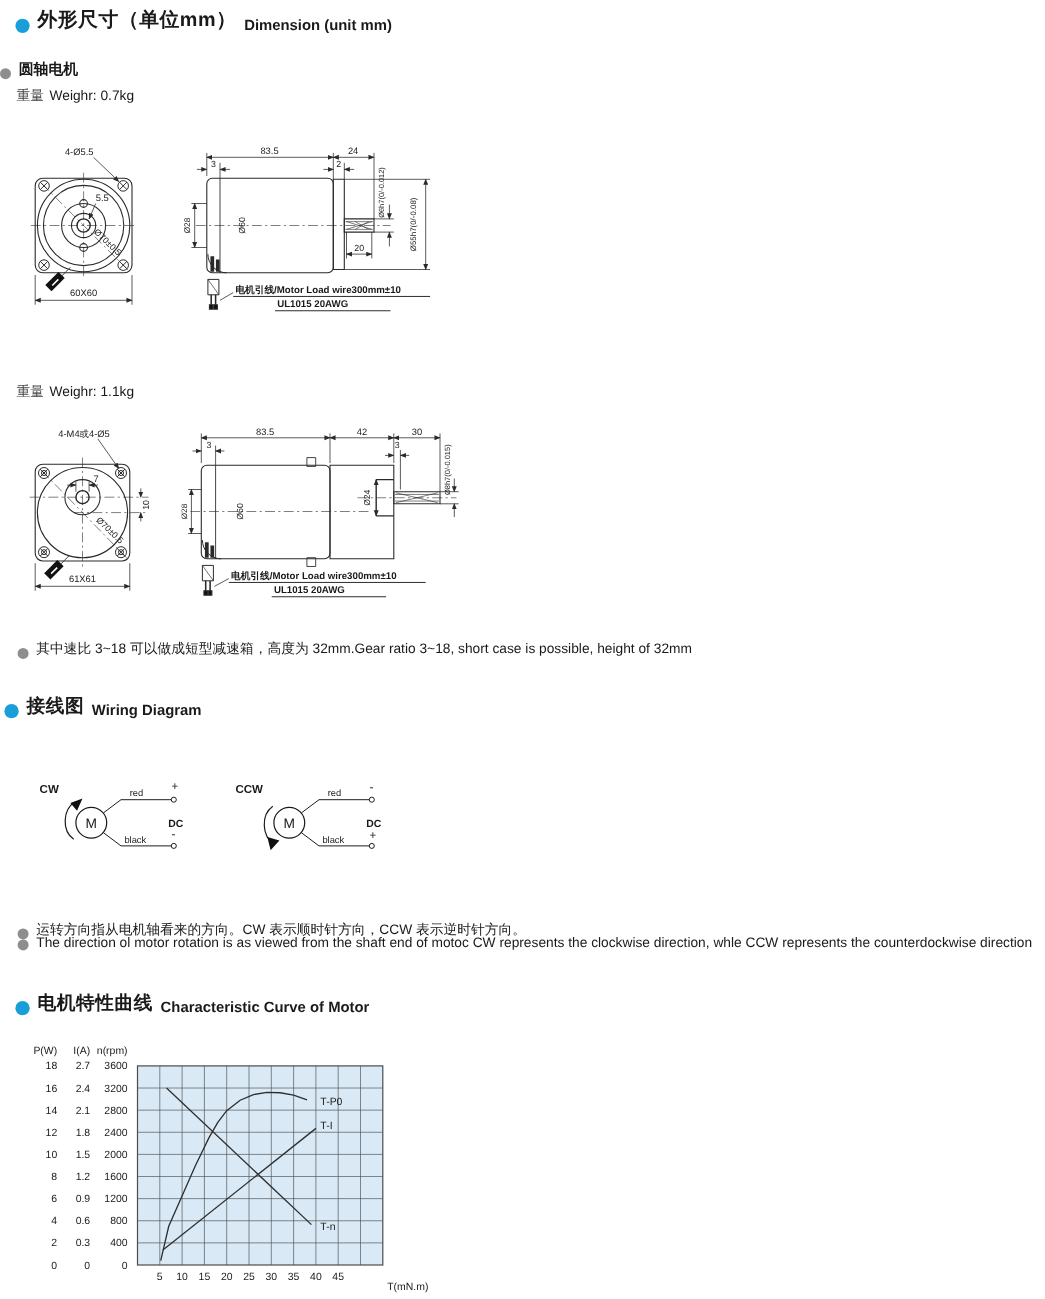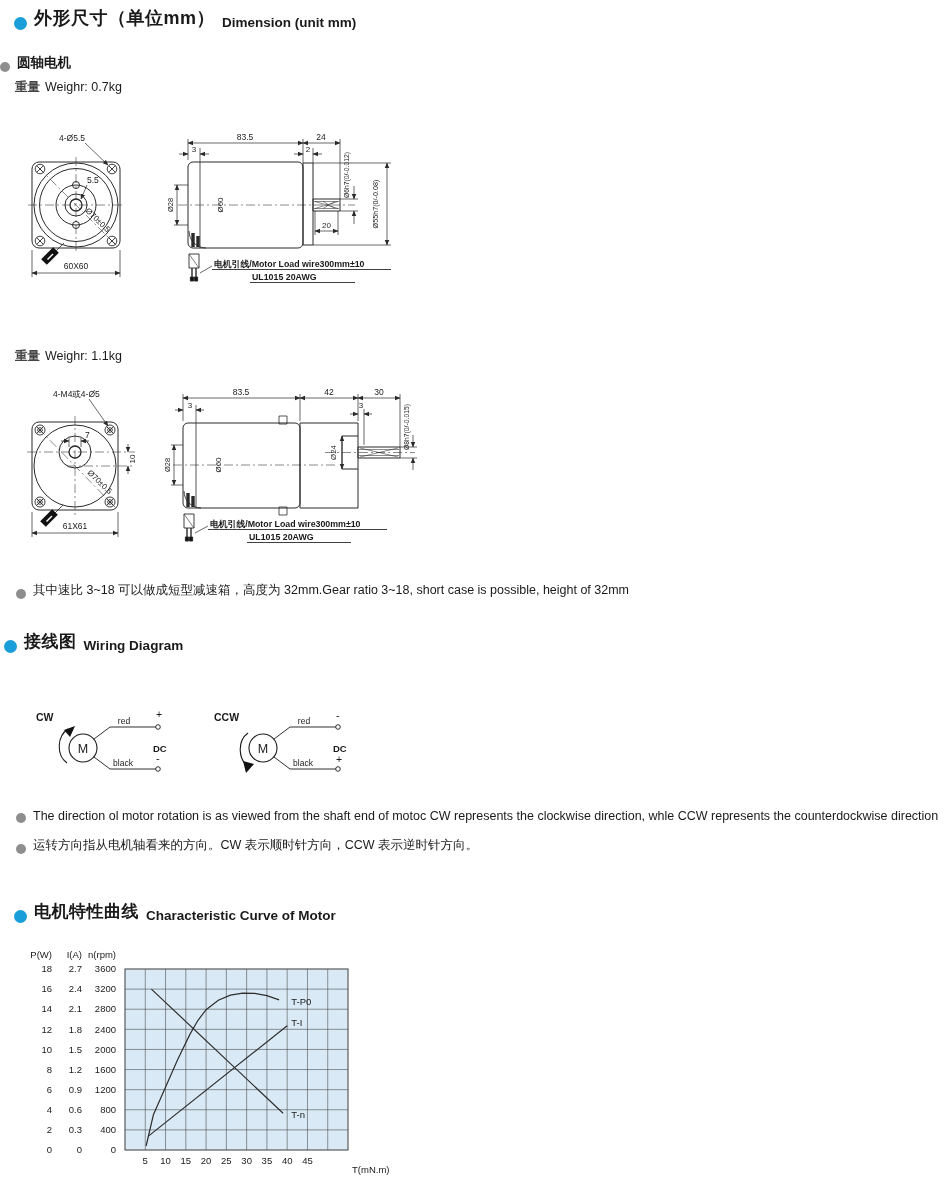--- a/index.html
+++ b/index.html
@@ -7,21 +7,21 @@
         font-family:"Liberation Sans",sans-serif;color:#1a1a1a;}
   .abs{position:absolute;}
   .row{display:flex;align-items:flex-end;gap:7px;white-space:nowrap;}
   .dot{display:inline-block;border-radius:50%;flex:0 0 auto;}
   .dot-blue{width:13px;height:13px;}
   .dot-gray{width:10px;height:10px;}
   .t-zh{font-size:18px;font-weight:bold;letter-spacing:0.5px;}
   .t-en{font-size:13.5px;font-weight:bold;}
   .sub-zh{font-size:13.5px;font-weight:bold;}
   .body-txt{font-size:12.5px;}
-  .wt-label{font-weight:bold;color:#444;margin-right:5px;}
+  .wt-label{font-weight:normal;color:#444;margin-right:5px;}
   svg text{font-family:"Liberation Sans",sans-serif;fill:#1a1a1a;}
   .dwg line,.dwg path,.dwg rect,.dwg circle,.dwg polyline{vector-effect:non-scaling-stroke;}
 </style>
 </head>
 <body>
 
 <div class="page">
 
   <div class="abs row" style="left:14px;top:6px;">
     <span class="dot dot-blue" style="background: rgb(25, 158, 217);"></span>
@@ -370,21 +370,21 @@
       <circle cx="318" cy="69" r="2.3" fill="#fff" stroke="#1a1a1a" stroke-width="0.9"></circle>
       <text x="316" y="63" font-size="10.5">+</text>
       <text x="313" y="52" font-size="9.5" font-weight="600">DC</text>
     </g>
   </svg>
 
   <div class="abs row" style="left:16px;top:837px;">
     <span class="dot dot-gray" style="background: rgb(142, 142, 142);"></span>
     <span class="body-txt">运转方向指从电机轴看来的方向。CW 表示顺时针方向，CCW 表示逆时针方向。</span>
   </div>
-  <div class="abs row" style="left:16px;top:809px;">
+  <div class="abs row" style="left:16px;top:850px;">
     <span class="dot dot-gray" style="background: rgb(142, 142, 142);"></span>
     <span class="body-txt">The direction ol motor rotation is as viewed from the shaft end of motoc CW represents the clockwise direction, whle CCW represents the counterdockwise direction</span>
   </div>
 
   <div class="abs row" style="left:14px;top:900px;">
     <span class="dot dot-blue" style="background: rgb(25, 158, 217);"></span>
     <span class="t-zh" style="font-size:17px;">电机特性曲线</span>
     <span class="t-en">Characteristic Curve of Motor</span>
   </div>
 

